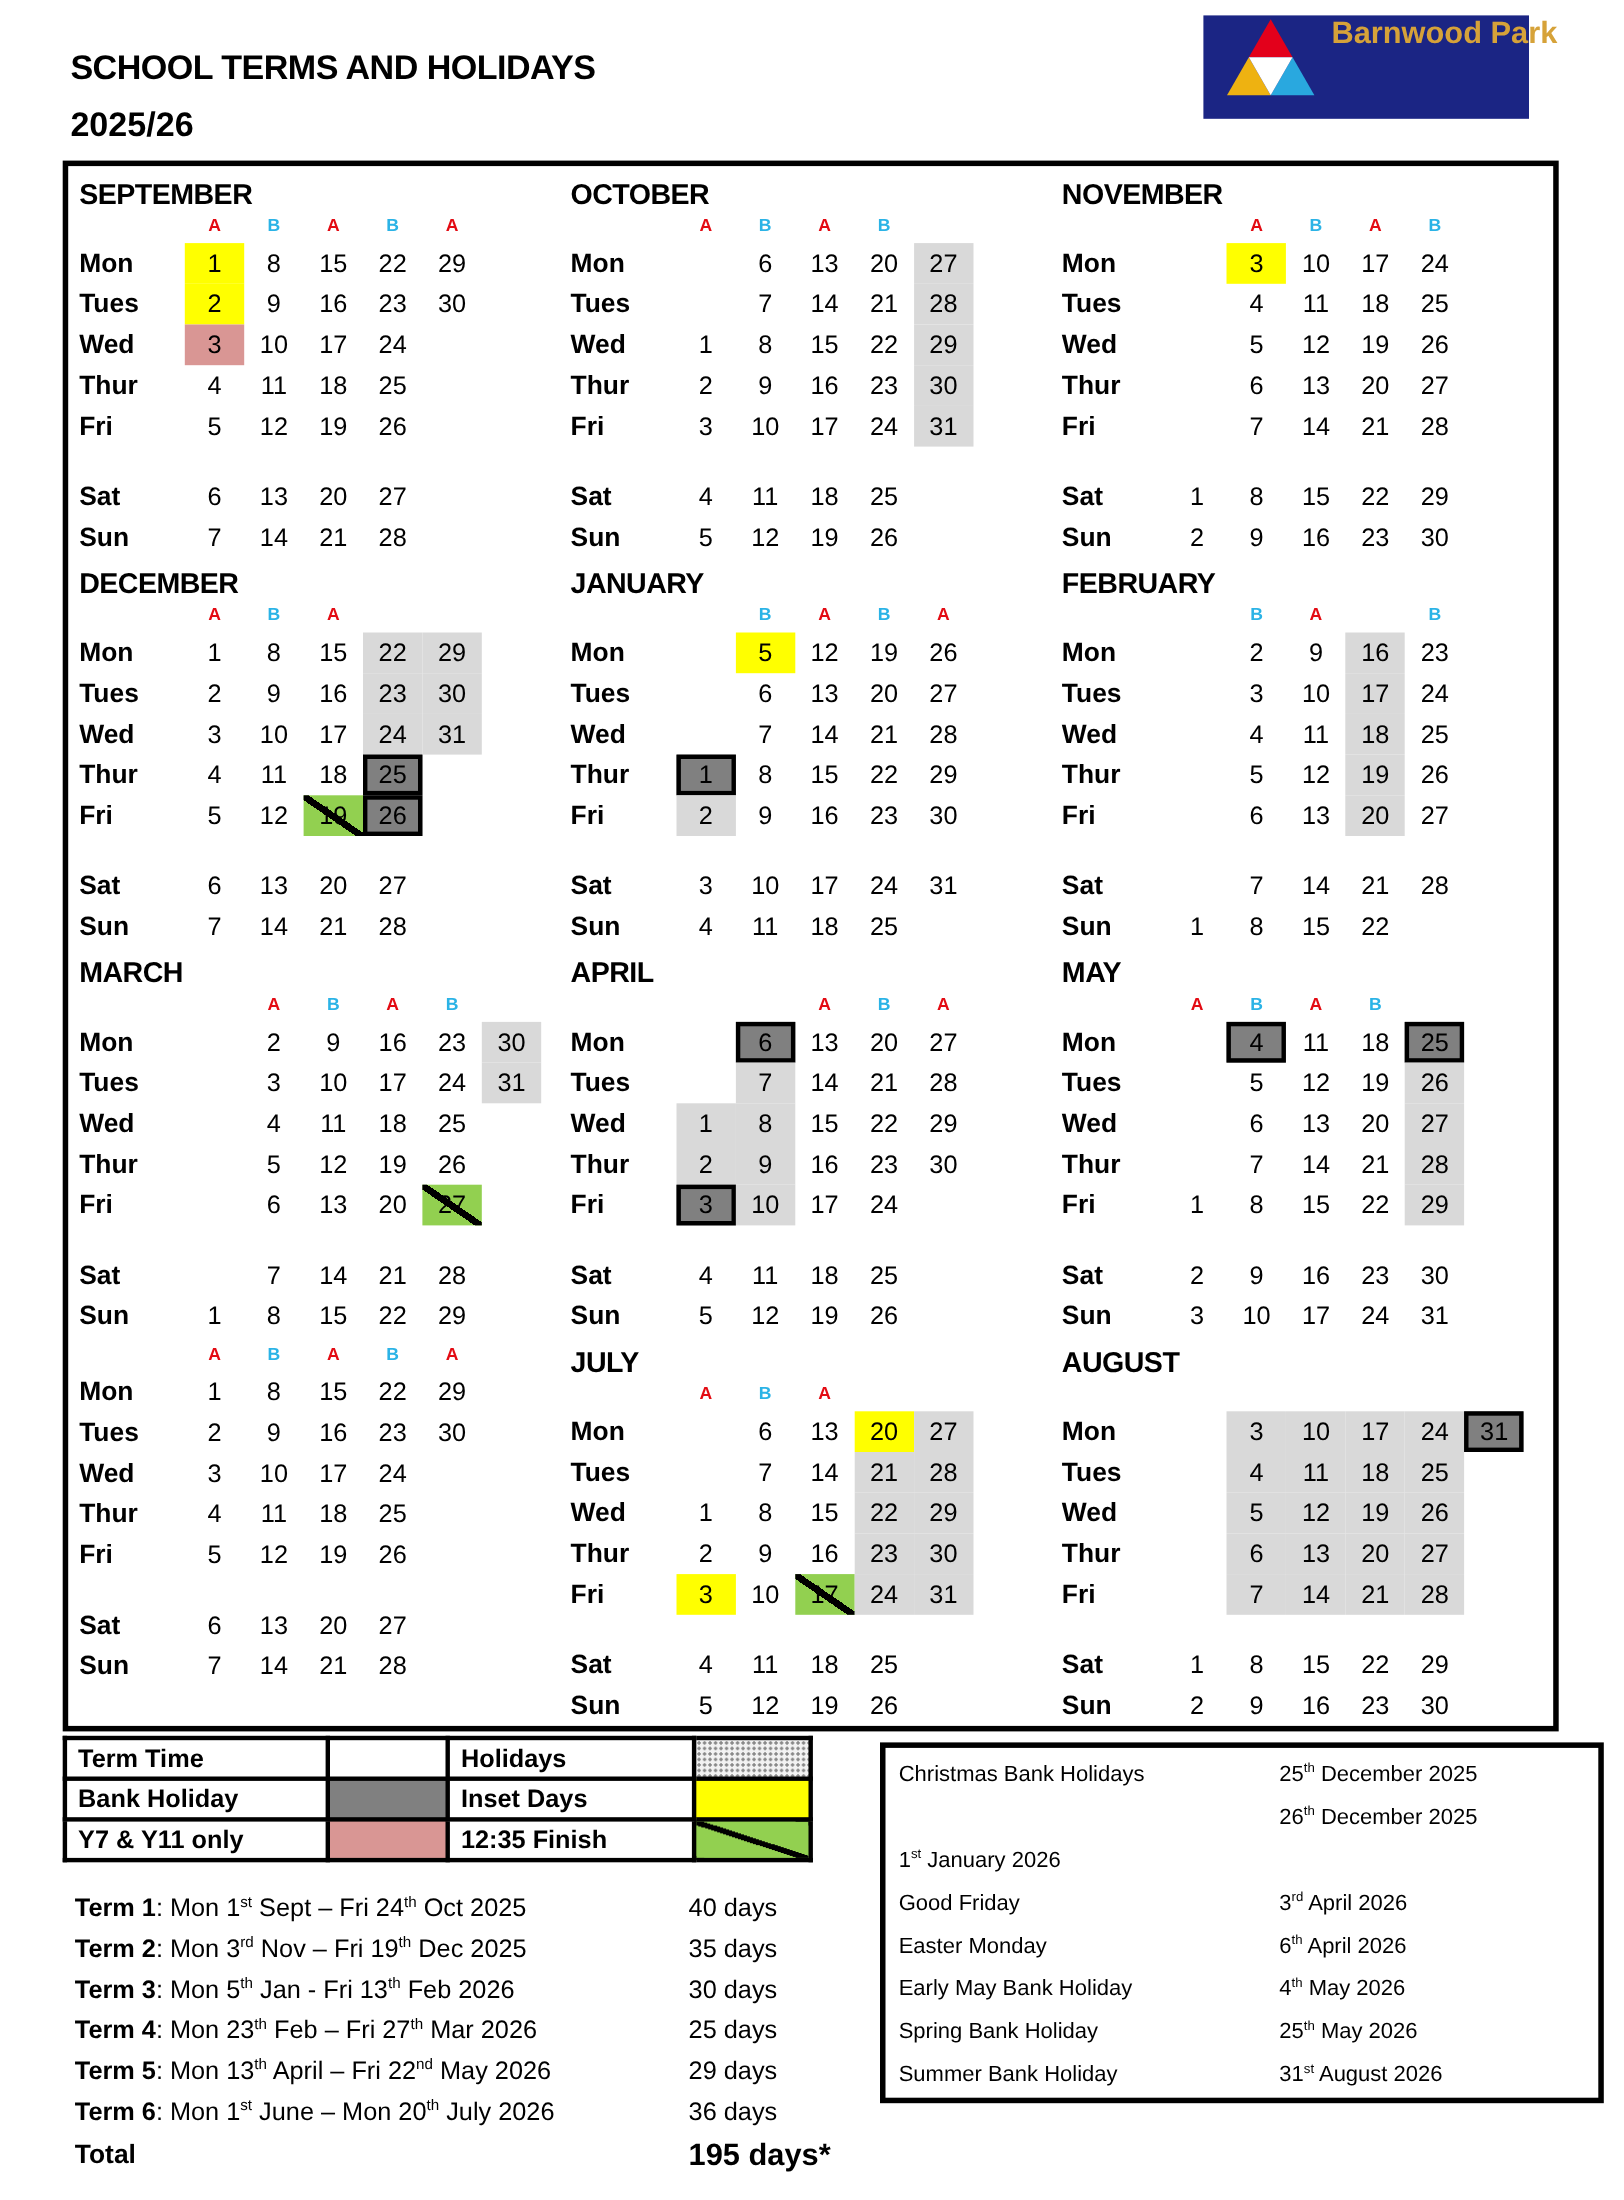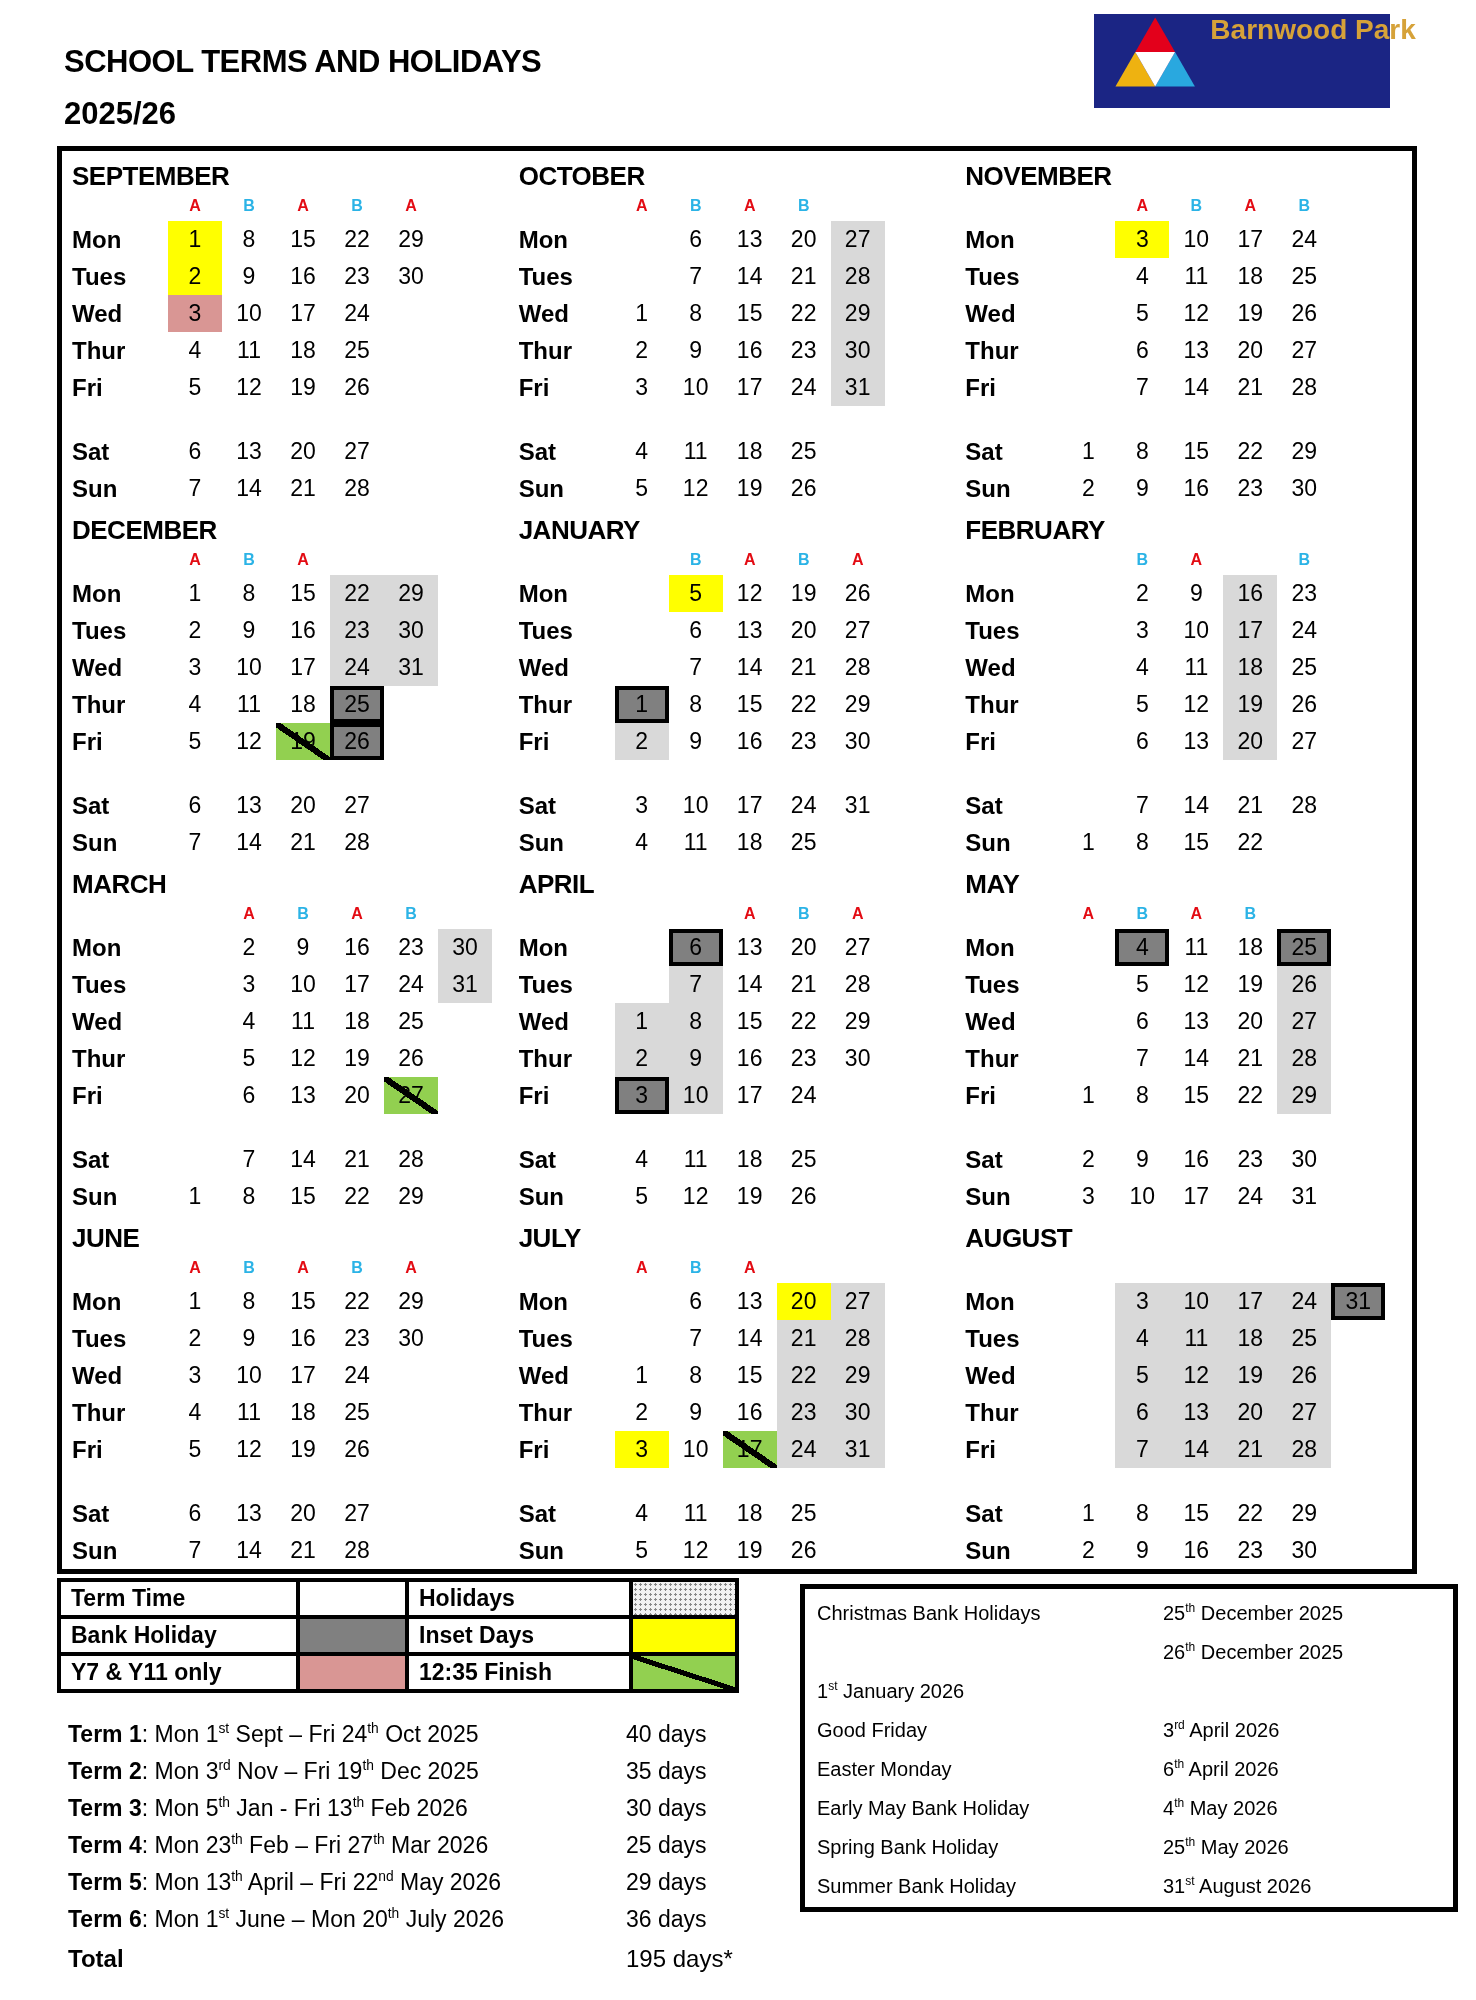--- a/index.html
+++ b/index.html
@@ -42,21 +42,21 @@
   .sw-y7{background:var(--y7)}
   .sw-fin{background:linear-gradient(to top right,transparent 45%,#000 45%,#000 53%,transparent 53%),var(--finish)}
 
   .terms{position:absolute;left:68px;top:1716px;width:706px}
   .term-row{display:flex;height:37px;line-height:37px;font-size:23px}
   .term-text{flex:1;white-space:nowrap}
   .term-label{font-weight:bold}
   .term-days{width:148px}
   .total-row{display:flex;height:42px;line-height:42px}
   .total-label{flex:1;text-align:left;font-weight:bold;padding-right:46px;font-size:24px}
-  .total-value{width:148px;font-weight:normal;font-size:24px}
+  .total-value{width:148px;font-weight:bold;font-size:28px}
   sup{font-size:60%;line-height:0}
 
   .bank-box{position:absolute;left:800px;top:1584px;width:658px;height:328px;border:5px solid #000;
             box-sizing:border-box;padding:5px 0 0 12px}
   .bh-row{display:flex;font-size:20px;line-height:39px}
   .bh-name{width:346px}
   .bh-dates{flex:1}
   .bh-date{height:39px;white-space:nowrap}
 </style>
 </head>
@@ -629,21 +629,20 @@
           <div class="dlabel">Sun</div>
           <div class="dcell">3</div>
           <div class="dcell">10</div>
           <div class="dcell">17</div>
           <div class="dcell">24</div>
           <div class="dcell">31</div>
           <div class="dcell"></div>
         </div>
       </div>
       <div class="month">
-        <div class="month-title">JUNE</div>
         <div class="month-table">
           <div class="ab"></div>
           <div class="ab A">A</div>
           <div class="ab B">B</div>
           <div class="ab A">A</div>
           <div class="ab B">B</div>
           <div class="ab A">A</div>
           <div class="ab"></div>
           <div class="dlabel">Mon</div>
           <div class="dcell">1</div>

